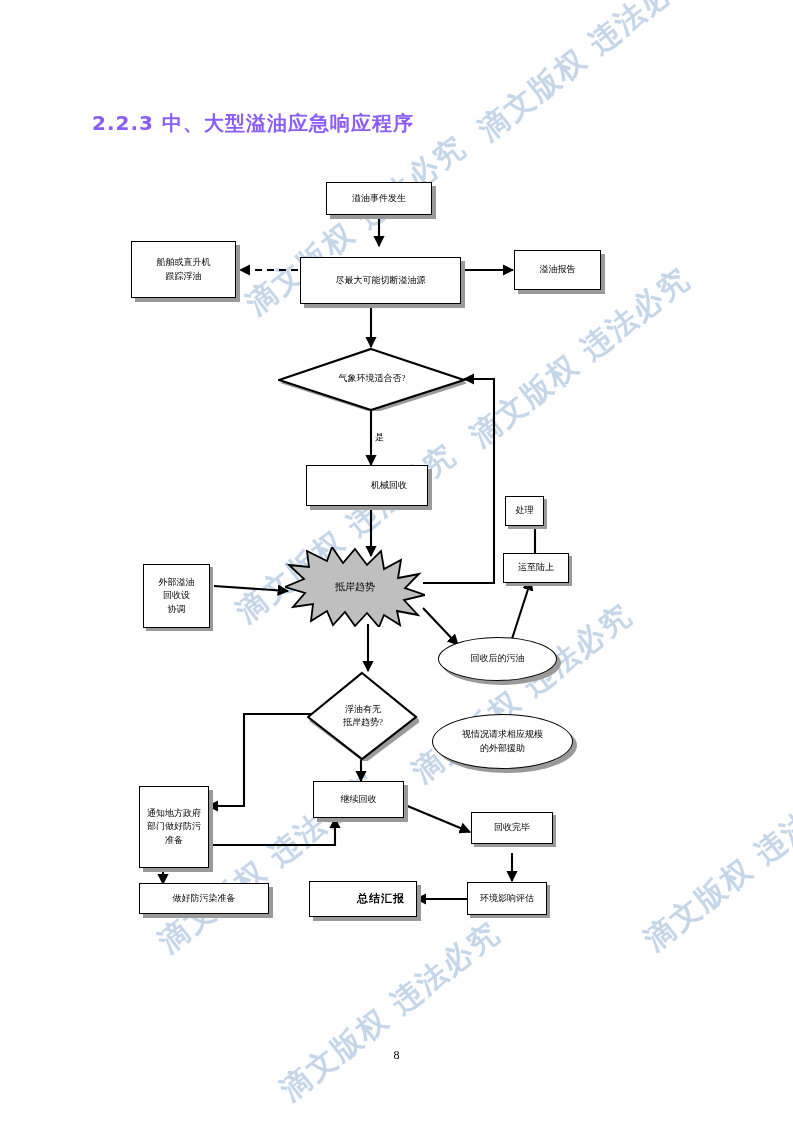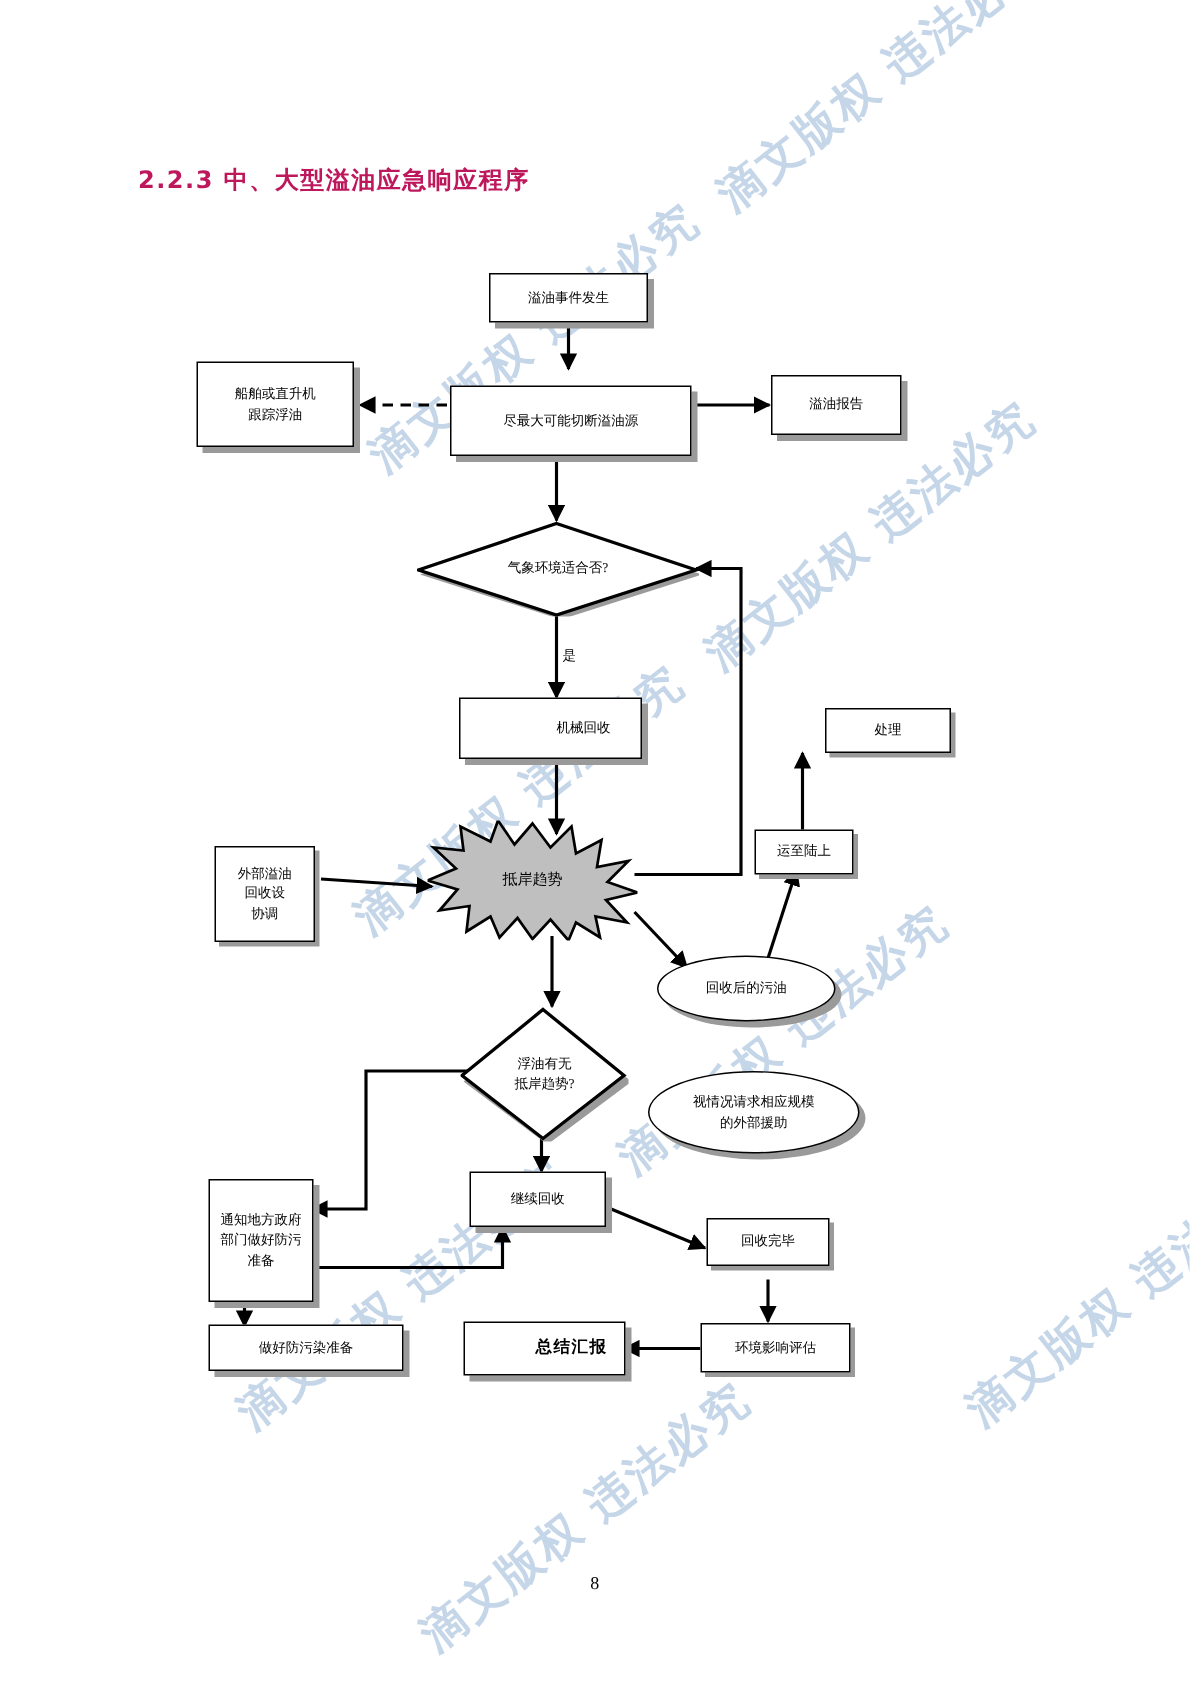--- a/index.html
+++ b/index.html
@@ -22,21 +22,21 @@
     white-space:nowrap;
     transform:rotate(-38deg);
     transform-origin:left top;
     opacity:.95;
   }
 
   
   .title{
     position:absolute;left:92px;top:110px;
     font-family:"DejaVu Sans","Liberation Sans",sans-serif;
-    font-size:16px;font-weight:bold;color:#be185d;
+    font-size:20px;font-weight:bold;color:#8b5cf6;
     letter-spacing:1px;
     z-index:8;
   }
 
   
   .pageno{
     position:absolute;left:0;right:0;top:1048px;
     text-align:center;font-size:12px;color:#000;z-index:8;
     font-family:"Liberation Serif",serif;
   }
@@ -182,21 +182,21 @@
       </svg>
       <span class="lbl">气象环境适合否?</span>
     </div>
 
     <div class="edge-label" style="left:375px;top:431px;">是</div>
 
     <div class="node box" style="left:306px;top:465px;width:122px;height:41px;padding-left:44px;">
       <span class="lbl">机械回收</span>
     </div>
 
-    <div class="node box thin" style="left:505px;top:472px;width:84px;height:30px;margin-left:45px;">
+    <div class="node box thin" style="left:505px;top:496px;width:39px;height:30px;">
       <span class="lbl">处理</span>
     </div>
 
     <div class="node box thin" style="left:503px;top:553px;width:66px;height:30px;text-align:right;">
       <span class="lbl">运至陆上</span>
     </div>
 
     <div class="node box thin" style="left:143px;top:564px;width:67px;height:64px;">
       <span class="lbl">外部溢油
 回收设
@@ -243,21 +243,21 @@
     </div>
 
     <div class="node box" style="left:139px;top:883px;width:130px;height:31px;">
       <span class="lbl">做好防污染准备</span>
     </div>
 
     <div class="node box big" style="left:309px;top:881px;width:108px;height:36px;">
       <span class="lbl">总结汇报</span>
     </div>
 
-    <div class="node box thin" style="left:467px;top:882px;width:100px;height:33px;">
+    <div class="node box thin" style="left:467px;top:882px;width:80px;height:33px;">
       <span class="lbl">环境影响评估</span>
     </div>
 
   </div>
 
   <div class="pageno">8</div>
 
 </div>
 
 </body></html>

